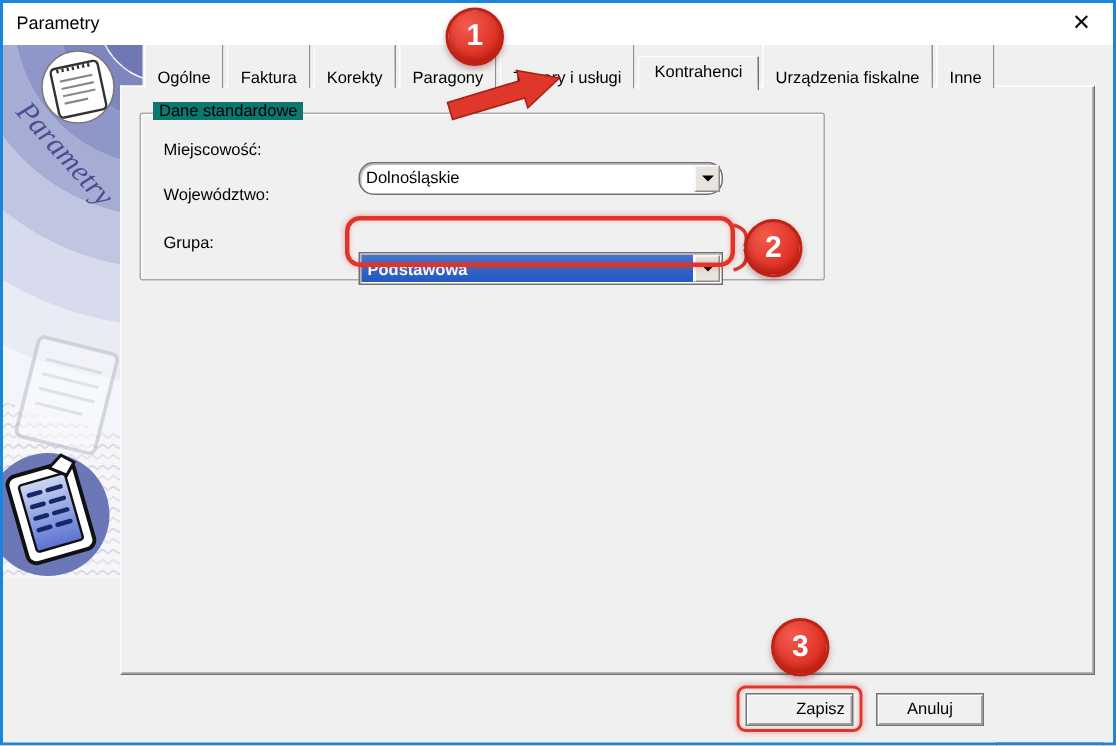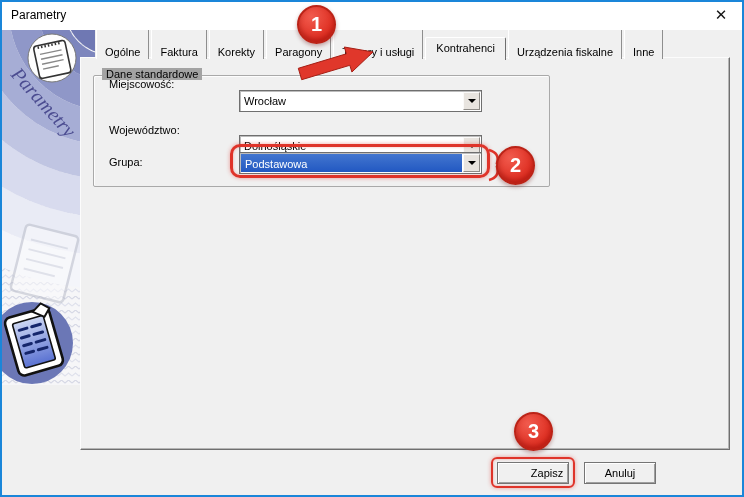--- a/index.html
+++ b/index.html
@@ -44,21 +44,21 @@
     background:#f0f0f0; position:relative; z-index:5;
   }
 
   
   .groupbox {
     position:absolute; left:93px; width:457px;
     border:1px solid #a9a9a9; border-radius:2px;
     box-shadow:inset 1px 1px 0 #fdfdfd;
     z-index:3;
   }
-  .groupbox .gb-title { position:absolute; top:-8px; left:8px; background:#a3a3a3; padding:0 4px; }
+  .groupbox .gb-title { position:absolute; top:-8px; left:8px; background:#0f766e; padding:0 4px; }
   #group-dane { top:75px; height:112px; }
   #group-faktura { top:205px; height:84px; }
 
   .field-label { position:absolute; left:15px; }
   .desc-label { position:absolute; left:15px; top:13px; }
 
   
   .combo {
     position:absolute; left:145px; width:243px; height:22px;
     background:#fff; border:1px solid #6f6f6f;
@@ -191,38 +191,32 @@
     <div class="tab">Paragony</div>
     <div class="tab">Towary i usługi</div>
     <div class="tab active">Kontrahenci</div>
     <div class="tab">Urządzenia fiskalne</div>
     <div class="tab">Inne</div>
   </div>
 
   <div class="groupbox" id="group-dane">
     <span class="gb-title">Dane standardowe</span>
 
-    <span class="field-label" style="top:2px;">Miejscowość:</span>
-    <div class="combo" style="top:14px;">
-      <span class="combo-text">Wrocław</span>
-      <span class="combo-btn">
-          <span class="combo-arrow"></span>
-        </span>
-    </div>
+    <span class="field-label" style="top:18px;">Miejscowość:</span>
 
     <span class="field-label" style="top:48px;">Województwo:</span>
-    <div class="combo" style="top:59px;">
+    <div class="combo" style="top:32px;border-radius:10px;">
       <span class="combo-text">Dolnośląskie</span>
       <span class="combo-btn">
           <span class="combo-arrow"></span>
         </span>
     </div>
 
     <span class="field-label" style="top:80px;">Grupa:</span>
-    <div class="combo selected" style="top:76px;">
+    <div class="combo selected" style="top:92px;font-weight:bold;">
       <span class="combo-text">Podstawowa</span>
       <span class="combo-btn">
           <span class="combo-arrow"></span>
         </span>
     </div>
   </div>
 
 
   <div class="btn" id="btn-zapisz">Zapisz</div>
   <div class="btn" id="btn-anuluj">Anuluj</div>

